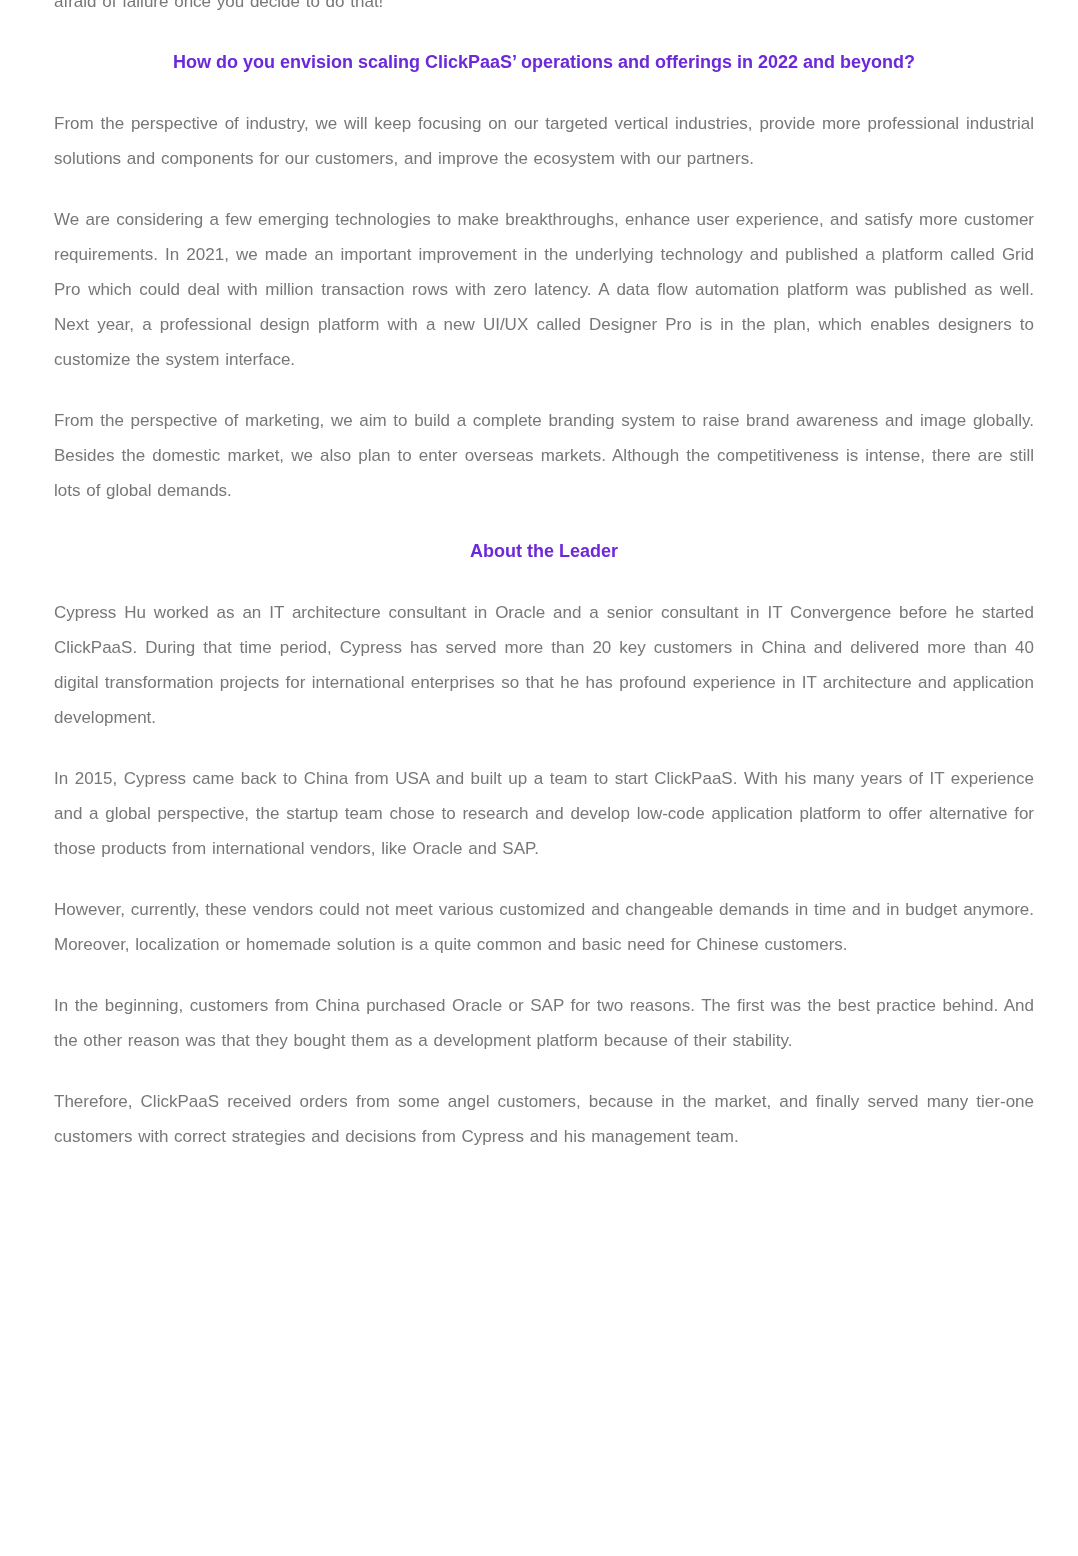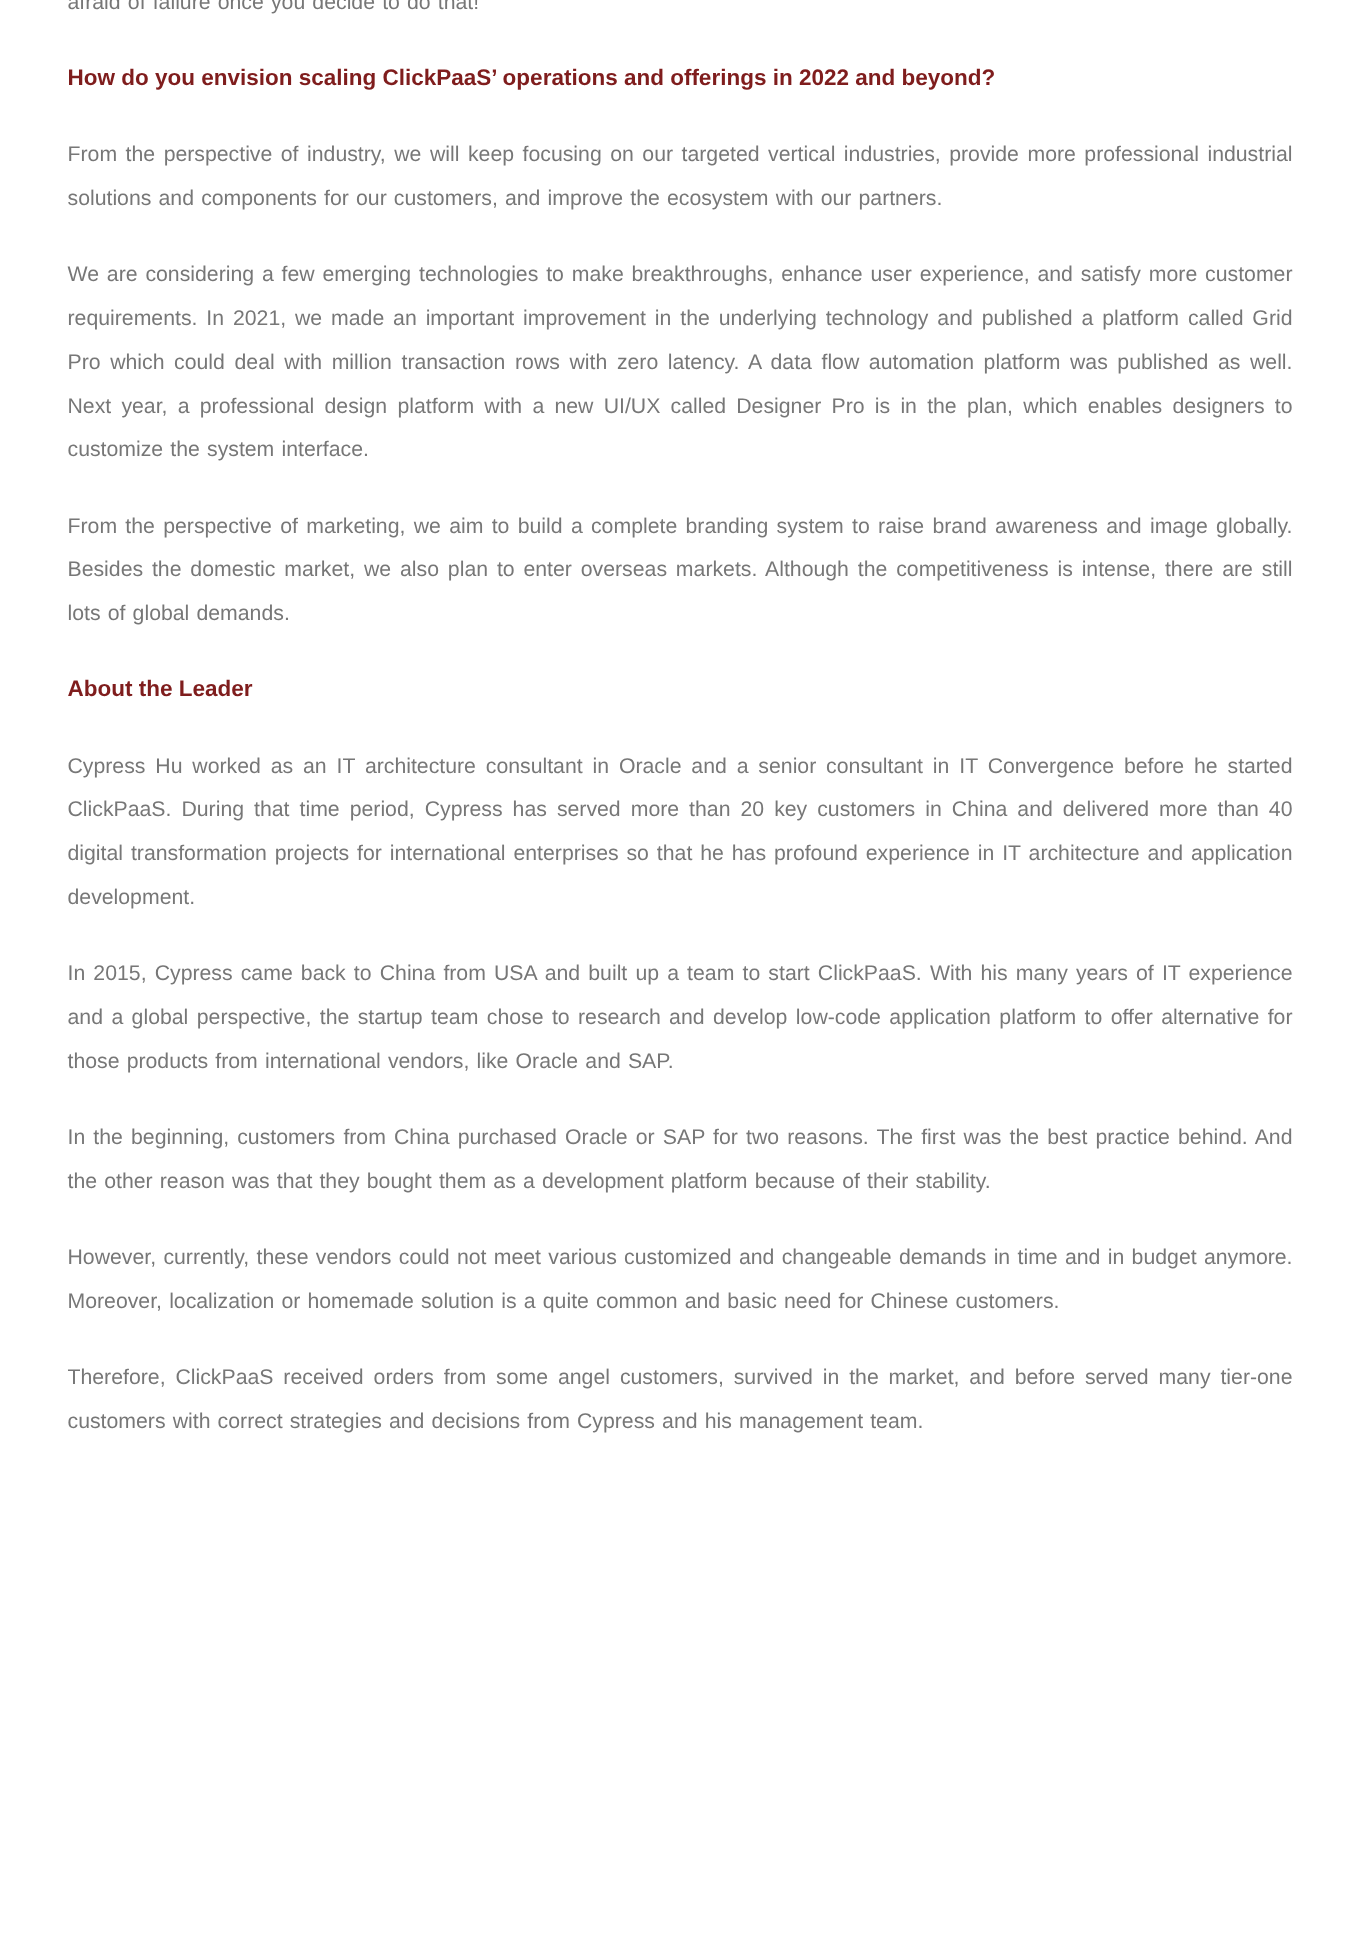--- a/index.html
+++ b/index.html
@@ -26,23 +26,23 @@
   }
   .para.partial {
     
     margin-top: -16px;
     text-align: left;
   }
   .heading {
     font-size: 18px;
     line-height: 35px;
     font-weight: bold;
-    color: #7f1d1d;
+    color: #6d28d9;
     margin: 26px 0;
-    text-align: left;
+    text-align: center;
   }
 </style>
 </head>
 <body>
 
 <main class="article">
   <p class="para partial">afraid of failure once you decide to do that!</p>
 
   <h2 class="heading">How do you envision scaling ClickPaaS’ operations and offerings in 2022 and beyond?</h2>
 
@@ -52,19 +52,19 @@
   <p class="para">We are considering a few emerging technologies to make breakthroughs, enhance user experience, and satisfy more customer requirements. In 2021, we made an important improvement in the underlying technology and published a platform called Grid Pro which could deal with million transaction rows with zero latency. A data flow automation platform was published as well. Next year, a professional design platform with a new UI/UX called Designer Pro is in the plan, which enables designers to customize the system interface.</p>
 
   <p class="para">From the perspective of marketing, we aim to build a complete branding system to raise brand awareness and image globally. Besides the domestic market, we also plan to enter overseas markets. Although the competitiveness is intense, there are still lots of global demands.</p>
 
   <h2 class="heading">About the Leader</h2>
 
   <p class="para">Cypress Hu worked as an IT architecture consultant in Oracle and a senior consultant in IT Convergence before he started ClickPaaS. During that time period, Cypress has served more than 20 key customers in China and delivered more than 40 digital transformation projects for international enterprises so that he has profound experience in IT architecture and application development.</p>
 
   <p class="para">In 2015, Cypress came back to China from USA and built up a team to start ClickPaaS. With his many years of IT experience and a global perspective, the startup team chose to research and develop low-code application platform to offer alternative for those products from international vendors, like Oracle and SAP.</p>
 
+  <p class="para">However, currently, these vendors could not meet various customized and changeable demands in time and in budget anymore. Moreover, localization or homemade solution is a quite common and basic need for Chinese customers.</p>
+
   <p class="para">In the beginning, customers from China purchased Oracle or SAP for two reasons. The first was the best practice behind. And the other reason was that they bought them as a development platform because of their stability.</p>
 
-  <p class="para">However, currently, these vendors could not meet various customized and changeable demands in time and in budget anymore. Moreover, localization or homemade solution is a quite common and basic need for Chinese customers.</p>
-
-  <p class="para">Therefore, ClickPaaS received orders from some angel customers, survived in the market, and before served many tier-one customers with correct strategies and decisions from Cypress and his management team.</p>
+  <p class="para">Therefore, ClickPaaS received orders from some angel customers, because in the market, and finally served many tier-one customers with correct strategies and decisions from Cypress and his management team.</p>
 
 </main>
 
 </body></html>

